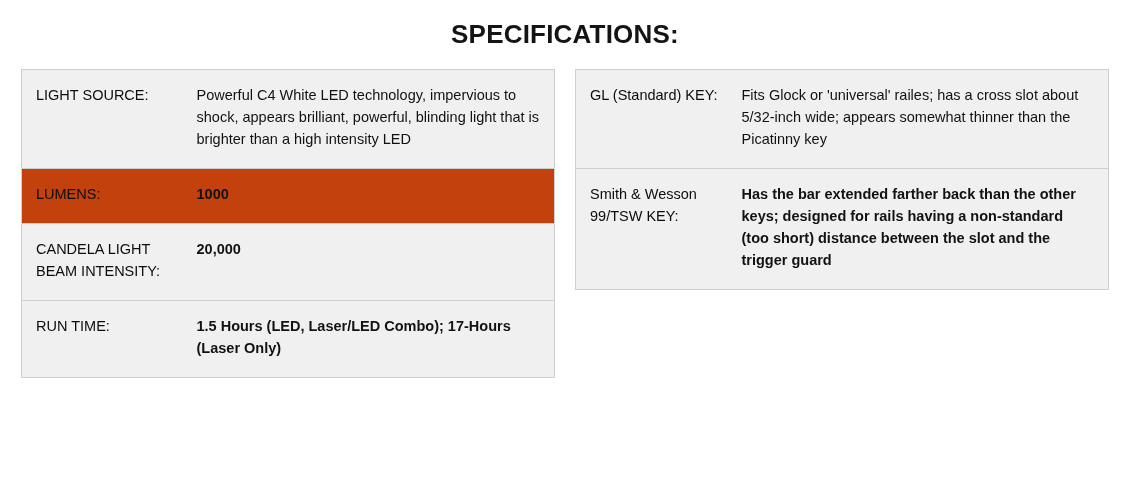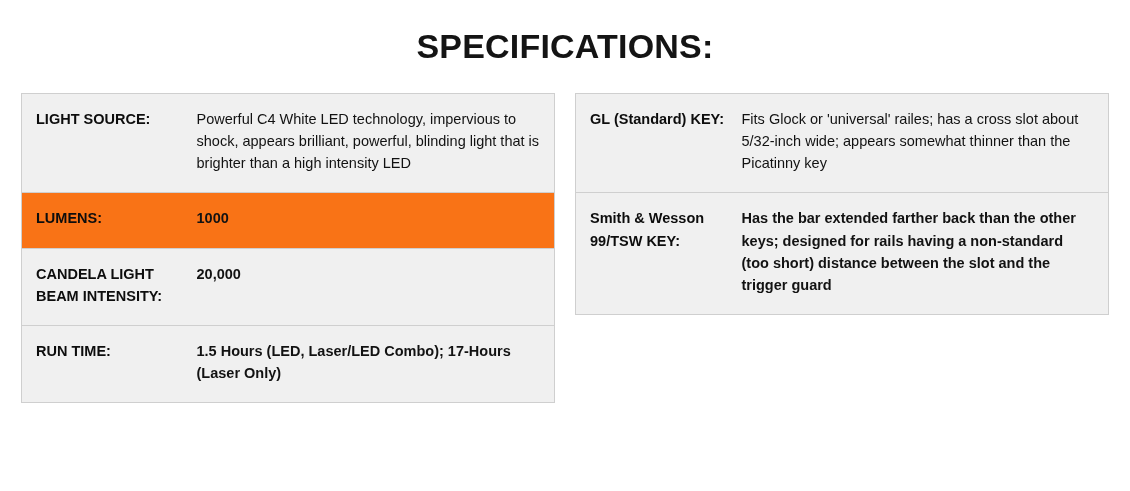--- a/index.html
+++ b/index.html
@@ -17,25 +17,25 @@
 
   .page {
     position: relative;
     width: 1130px;
     height: 491px;
     box-sizing: border-box;
   }
 
   .page-title {
     text-align: center;
-    font-size: 34px;
+    font-size: 26px;
     font-weight: bold;
     color: #141414;
     letter-spacing: 0.2px;
-    margin: 8px;
+    margin: 0;
     padding-top: 20px;
     padding-bottom: 0;
     line-height: 1.1;
   }
 
   .tables-row {
     display: flex;
     align-items: flex-start;
     gap: 20px;
     padding: 20px 21px 0 21px;
@@ -51,39 +51,39 @@
   }
 
   .table-left {
     width: 533px;
   }
   .table-right {
     width: 533px;
   }
 
   .spec-table tr {
-    background: #f97316;
+    background: #c2410c;
   }
   .spec-table tr.shaded {
     background: #f0f0f0;
   }
   .spec-table tr + tr > td {
     border-top: 1px solid #cfcfcf;
     font-weight: bold;
   }
 
   .spec-table td {
     vertical-align: top;
     padding: 14px 10px 18px 0;
     line-height: 1.52;
     color: #121212;
   }
 
   .spec-table td.label-cell {
-    font-weight: bold;
+    font-weight: normal;
     padding-left: 14px;
     color: #0d0d0d;
   }
 
   .table-left col.col-label { width: 175px; }
   .table-left col.col-value { width: 358px; }
 
   .table-right col.col-label { width: 166px; }
   .table-right col.col-value { width: 367px; }
 

